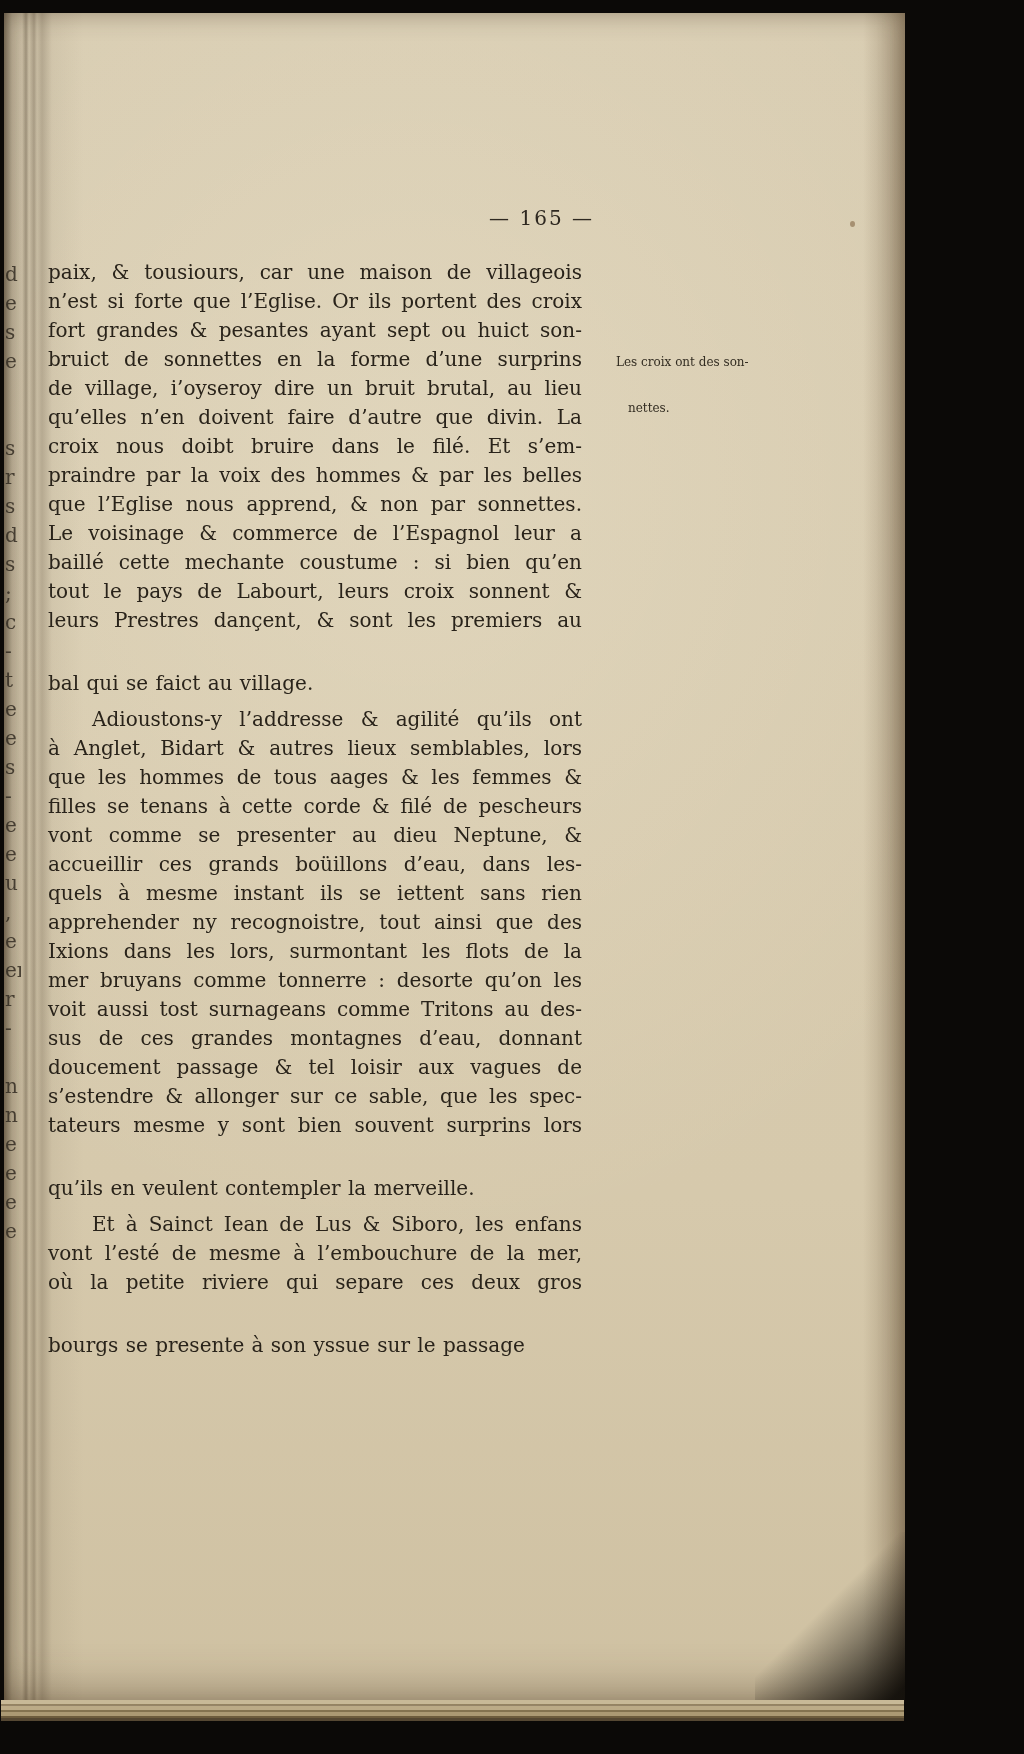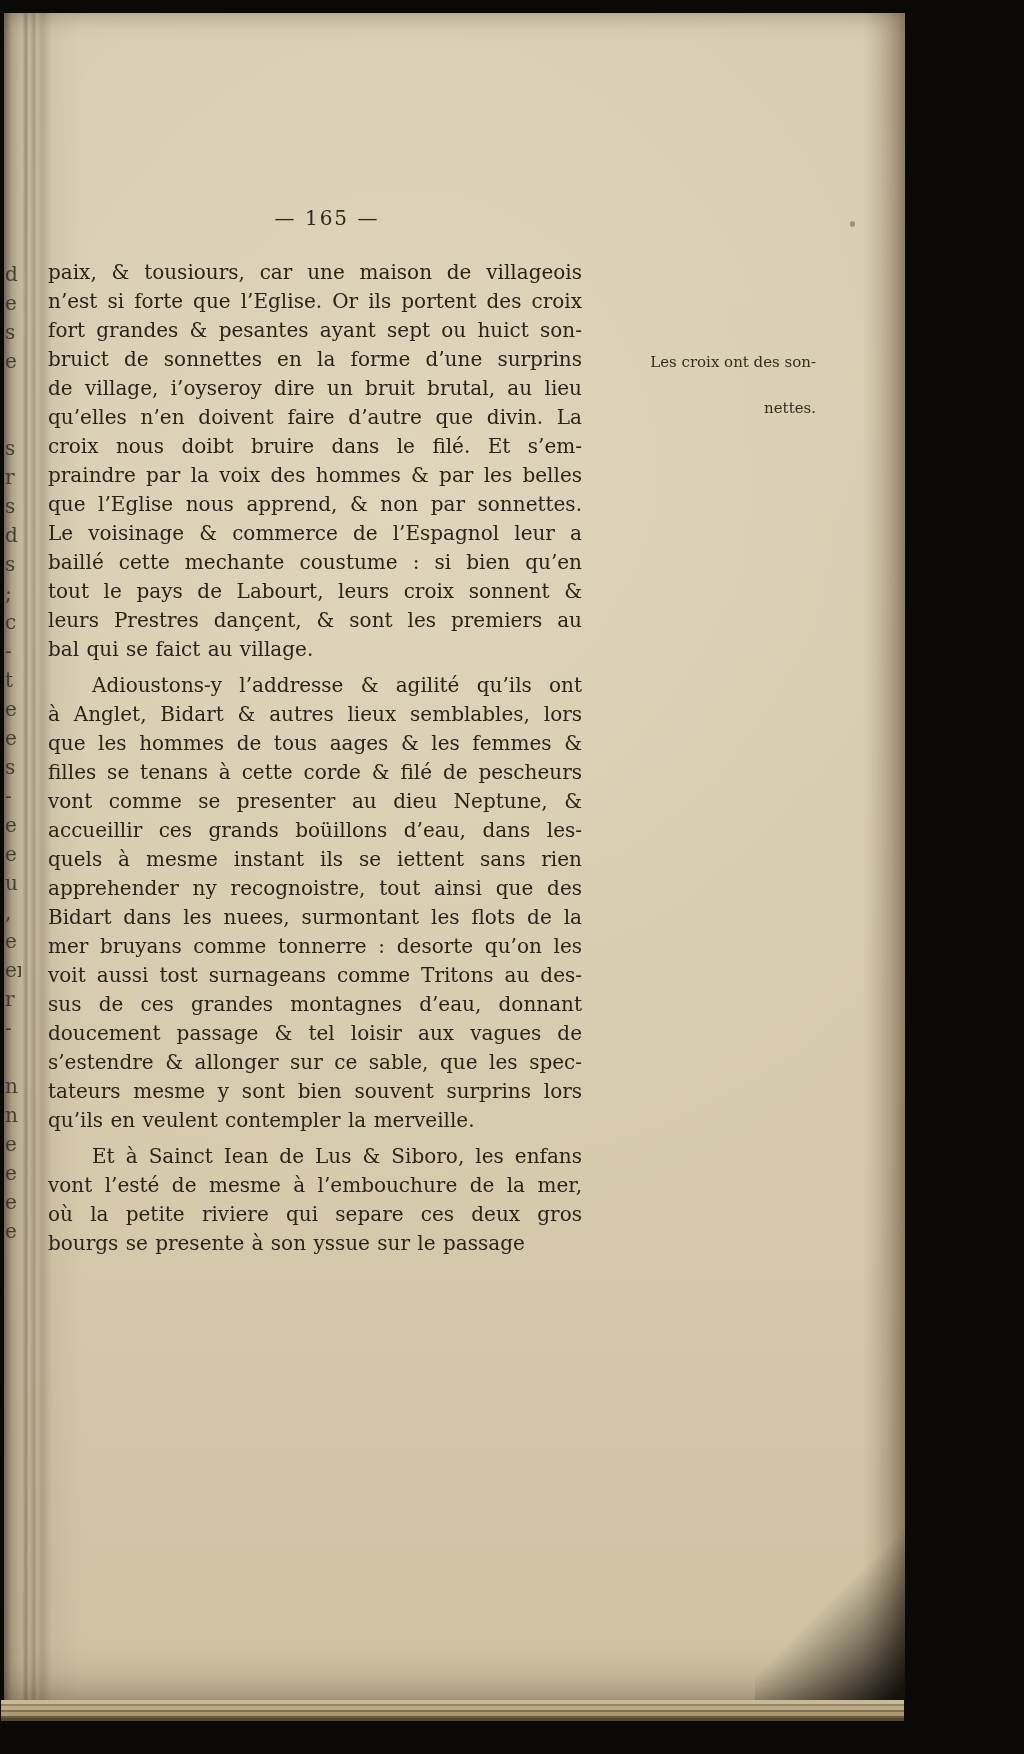--- a/index.html
+++ b/index.html
@@ -71,21 +71,21 @@
     line-height: 29px;
     color: #332c22;
     opacity: 0.85;
   }
   
   .page-number {
     position: absolute;
     left: 56px;
     top: 193px;
     width: 534px;
-    text-align: center;
+    text-align: right;
     font-size: 20px;
     letter-spacing: 2px;
     color: #2e2820;
   }
   
   .text-block {
     position: absolute;
     left: 44px;
     top: 245px;
     width: 534px;
@@ -93,32 +93,31 @@
     line-height: 29px;
     color: #29231a;
     word-spacing: 1px;
   }
   .paragraph + .paragraph { margin-top: 7px; }
   .line {
     text-align: justify;
     text-align-last: justify;
     white-space: normal;
   }
-  .line.last { text-align-last: left; }
+  .line.last { text-align-last: left; margin-top: 34px; }
   .paragraph.indent .line:first-child { text-indent: 44px; }
   
   .margin-note {
     position: absolute;
-    left: 632px;
+    left: 612px;
     top: 339px;
     width: 180px;
-    font-size: 15px;
+    font-size: 12px;
     line-height: 20px;
     color: #332d22;
-    text-align: right;
   }
   .mn-line2 { text-indent: 12px; margin-top: 26px; }
   
   .speck {
     position: absolute;
     left: 846px;
     top: 208px;
     width: 5px;
     height: 6px;
     border-radius: 50%;
@@ -222,21 +221,21 @@
         </div>
         <div class="paragraph indent">
           <div class="line">Adioustons-y l’addresse &amp; agilité qu’ils ont</div>
           <div class="line">à Anglet, Bidart &amp; autres lieux semblables, lors</div>
           <div class="line">que les hommes de tous aages &amp; les femmes &amp;</div>
           <div class="line">filles se tenans à cette corde &amp; filé de pescheurs</div>
           <div class="line">vont comme se presenter au dieu Neptune, &amp;</div>
           <div class="line">accueillir ces grands boüillons d’eau, dans les-</div>
           <div class="line">quels à mesme instant ils se iettent sans rien</div>
           <div class="line">apprehender ny recognoistre, tout ainsi que des</div>
-          <div class="line">Bidart dans les nuees, surmontant les flots de la</div>
+          <div class="line">Ixions dans les lors, surmontant les flots de la</div>
           <div class="line">mer bruyans comme tonnerre : desorte qu’on les</div>
           <div class="line">voit aussi tost surnageans comme Tritons au des-</div>
           <div class="line">sus de ces grandes montagnes d’eau, donnant</div>
           <div class="line">doucement passage &amp; tel loisir aux vagues de</div>
           <div class="line">s’estendre &amp; allonger sur ce sable, que les spec-</div>
           <div class="line">tateurs mesme y sont bien souvent surprins lors</div>
           <div class="line last">qu’ils en veulent contempler la merveille.</div>
         </div>
         <div class="paragraph indent">
           <div class="line">Et à Sainct Iean de Lus &amp; Siboro, les enfans</div>

